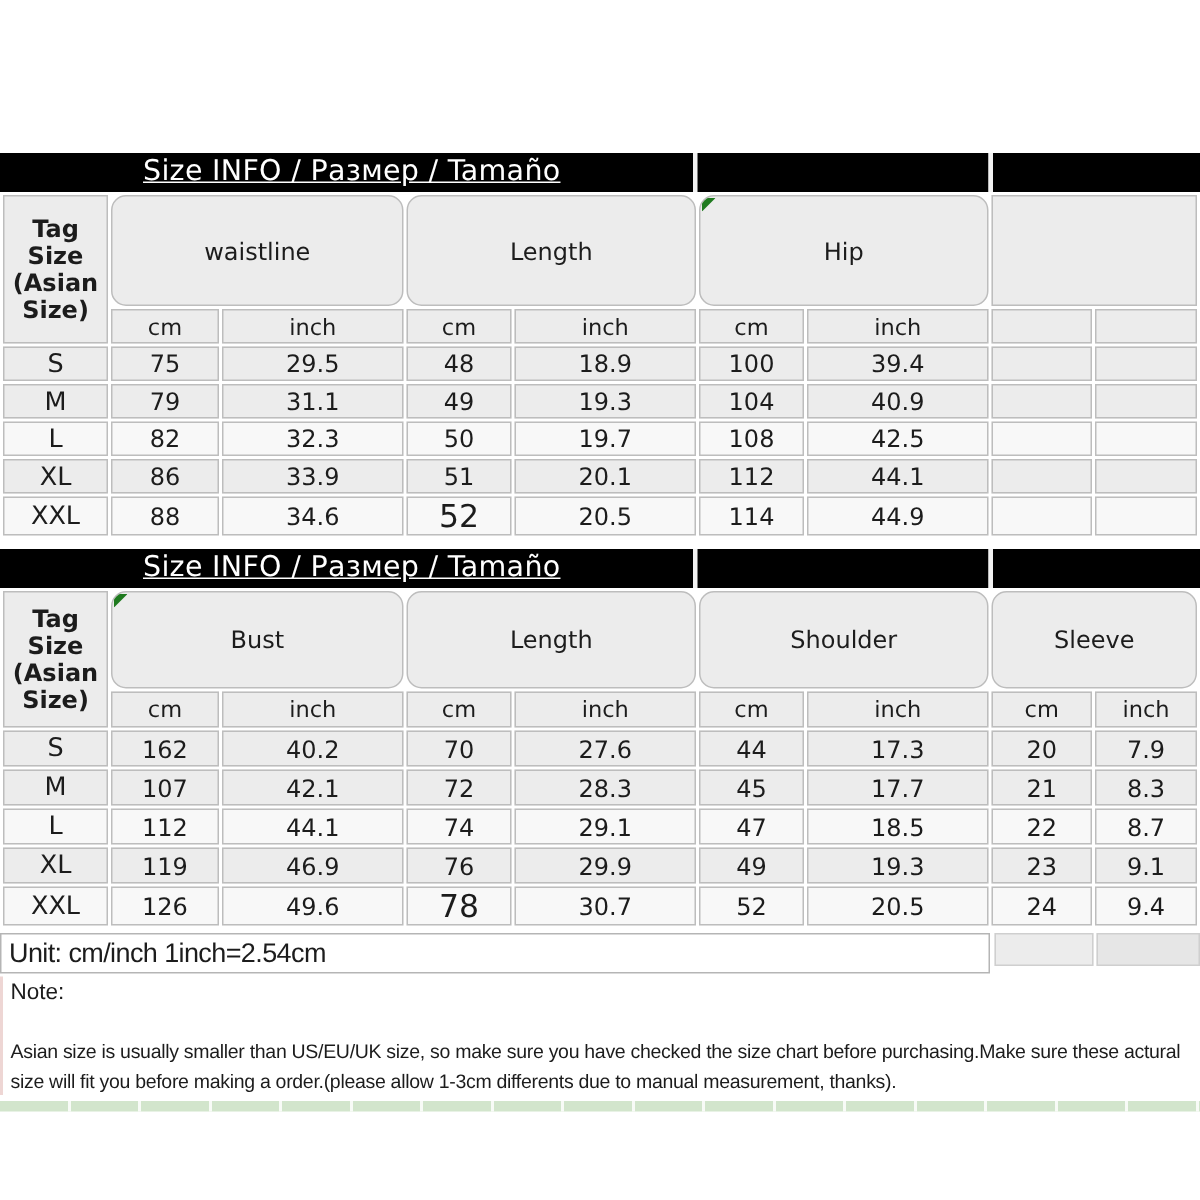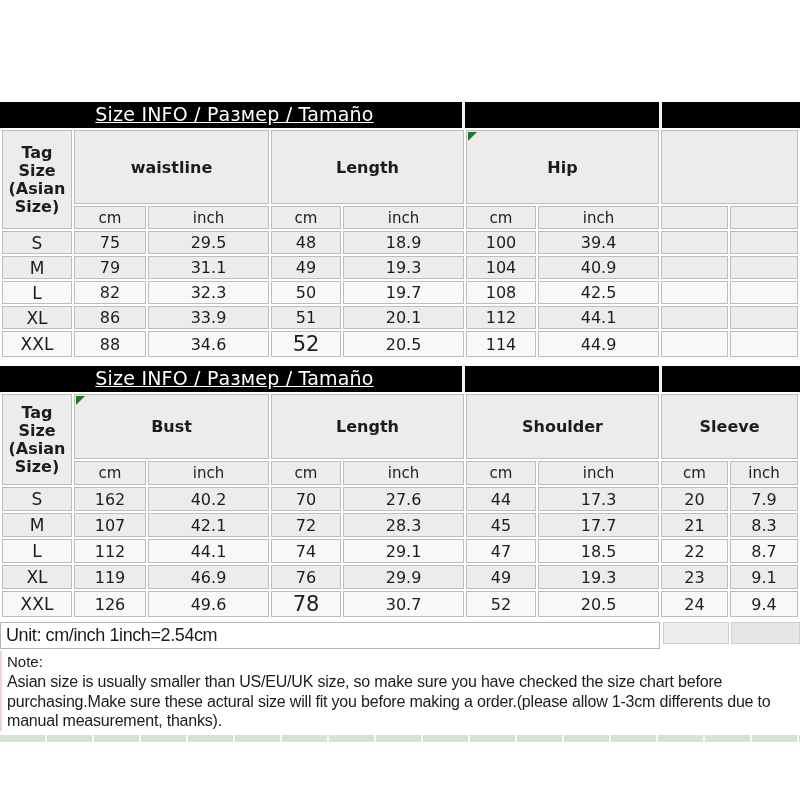--- a/index.html
+++ b/index.html
@@ -21,21 +21,21 @@
   
   table.size-table{border-collapse:separate;border-spacing:2px;table-layout:fixed;
                    width:800px;margin:0;background:#ffffff;}
   table.size-table td{border:1px solid #bdbdbd;text-align:center;vertical-align:middle;
                       padding:0;font-size:16px;overflow:hidden;}
   .pink{background:#fcebe8;}
   .ehdr{background:#f0f0f0;}
   .grayhdr{background:#f0f0f0;}
   .tagcell{background:#fcebe8;font-weight:bold;font-size:16px;line-height:18px;}
   .tagtext{width:60px;margin:0 auto;word-wrap:break-word;}
-  .mhdr{font-weight:bold;font-size:17px;position:relative;}
+  .mhdr{font-weight:normal;font-size:17px;position:relative;border-radius:10px;}
   .t1 tr.mrow td{height:72px;}
   .t2 tr.mrow td{height:63px;}
   tr.subrow td{height:20px;font-weight:normal;font-size:15px;background:#fcebe8;text-align:center;}
   .t1 tbody tr td{height:21px;}
   .t2 tbody tr td{height:22px;}
   tbody tr:nth-child(1) td,tbody tr:nth-child(2) td,tbody tr:nth-child(4) td{background:#ececec;}
   tbody tr:nth-child(3) td,tbody tr:nth-child(5) td{background:#f8f8f8;}
   tbody td.size-col{font-size:17px;}
   tbody td.lg{font-size:21px;}
 
@@ -48,21 +48,21 @@
   .unit-cell{width:657px;height:25px;border:1px solid #b5b5b5;background:#fff;
              font-family:"Liberation Sans",sans-serif;font-size:18px;letter-spacing:-0.4px;
              line-height:25px;padding-left:5px;}
   .unit-gap{width:3px;}
   .unit-empty1{width:65px;height:20px;border:1px solid #cfcfcf;background:#ececec;}
   .unit-empty2{width:67px;height:20px;border:1px solid #cfcfcf;background:#e6e6e6;margin-left:2px;}
 
   .note-area{font-family:"Liberation Sans",sans-serif;border-left:2px solid #eed6d4;
              padding-left:5px;margin-top:2px;}
   .note-label{font-size:15px;line-height:21px;}
-  .note-body{width:782px;font-size:16px;line-height:19.5px;letter-spacing:-0.2px;}
+  .note-body{width:782px;font-size:13px;line-height:19.5px;letter-spacing:-0.2px;margin-top:19px;}
 
   .green-strip{width:800px;height:7px;margin-top:4px;background:#d2e5cc;
     background-image:repeating-linear-gradient(90deg,rgba(255,255,255,0) 0 45px,rgba(255,255,255,.85) 45px 47px);}
 </style>
 </head>
 <body>
 
 <div id="stage">
   <div class="content">
 

